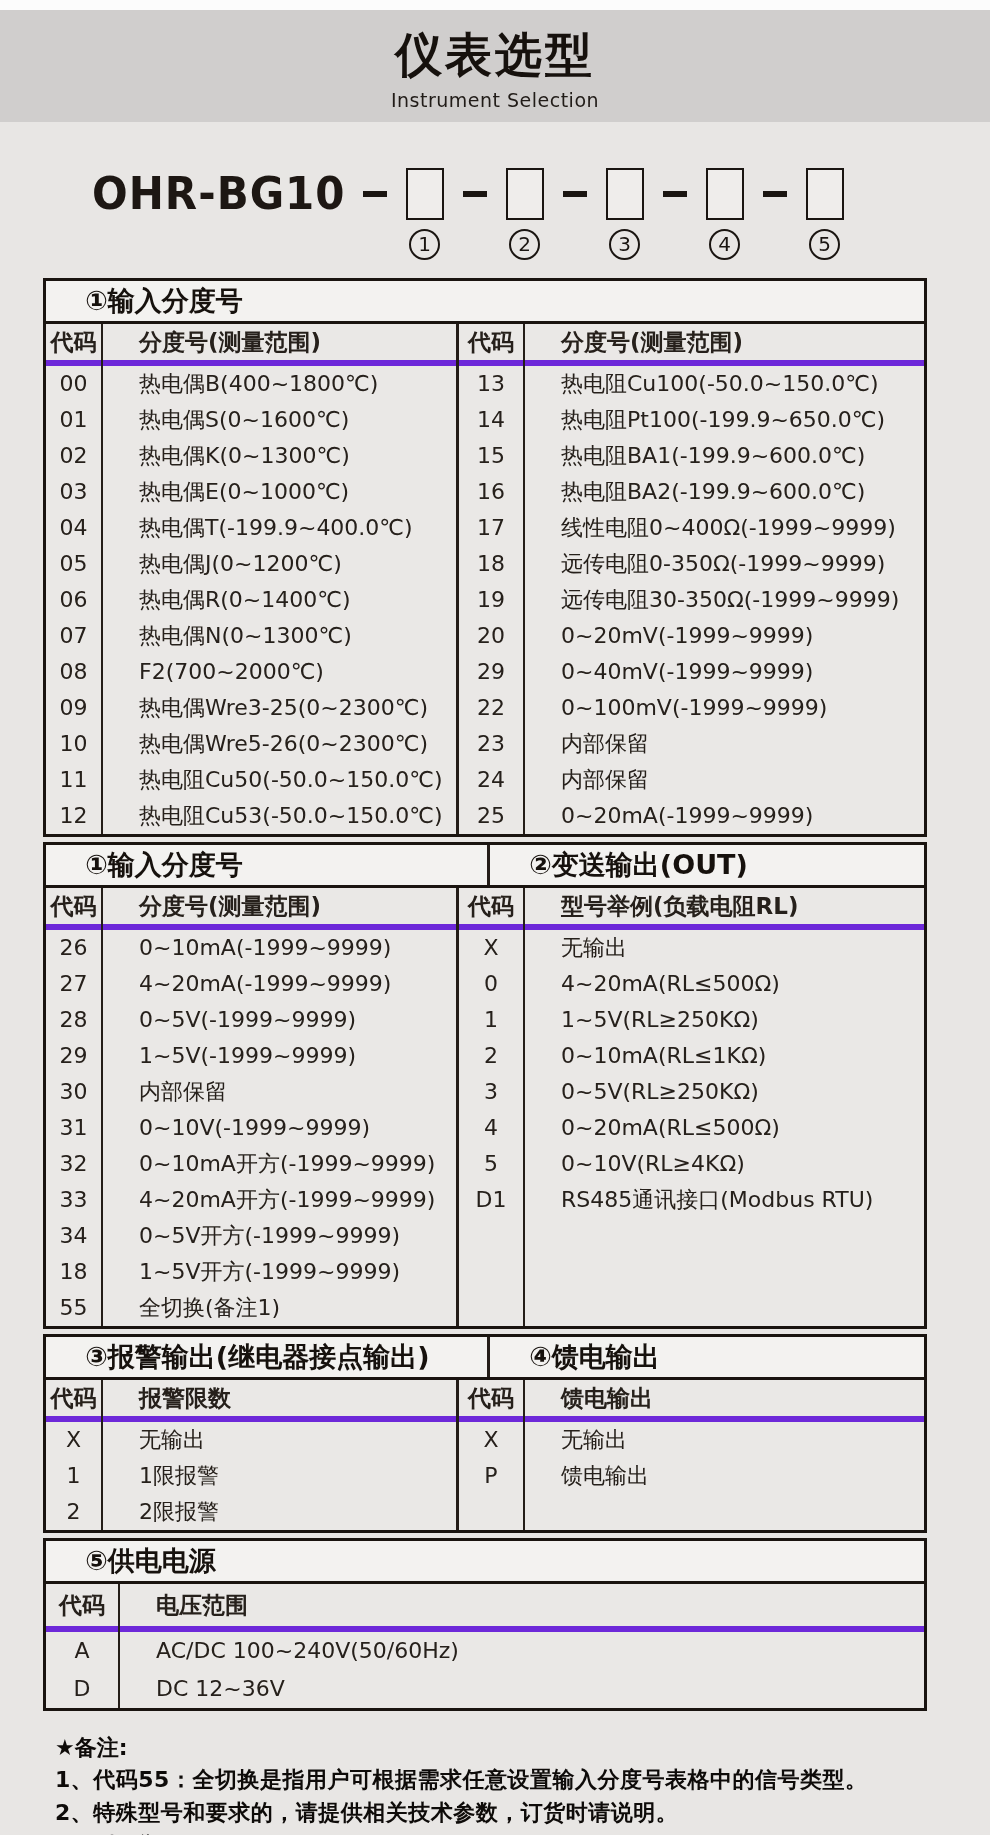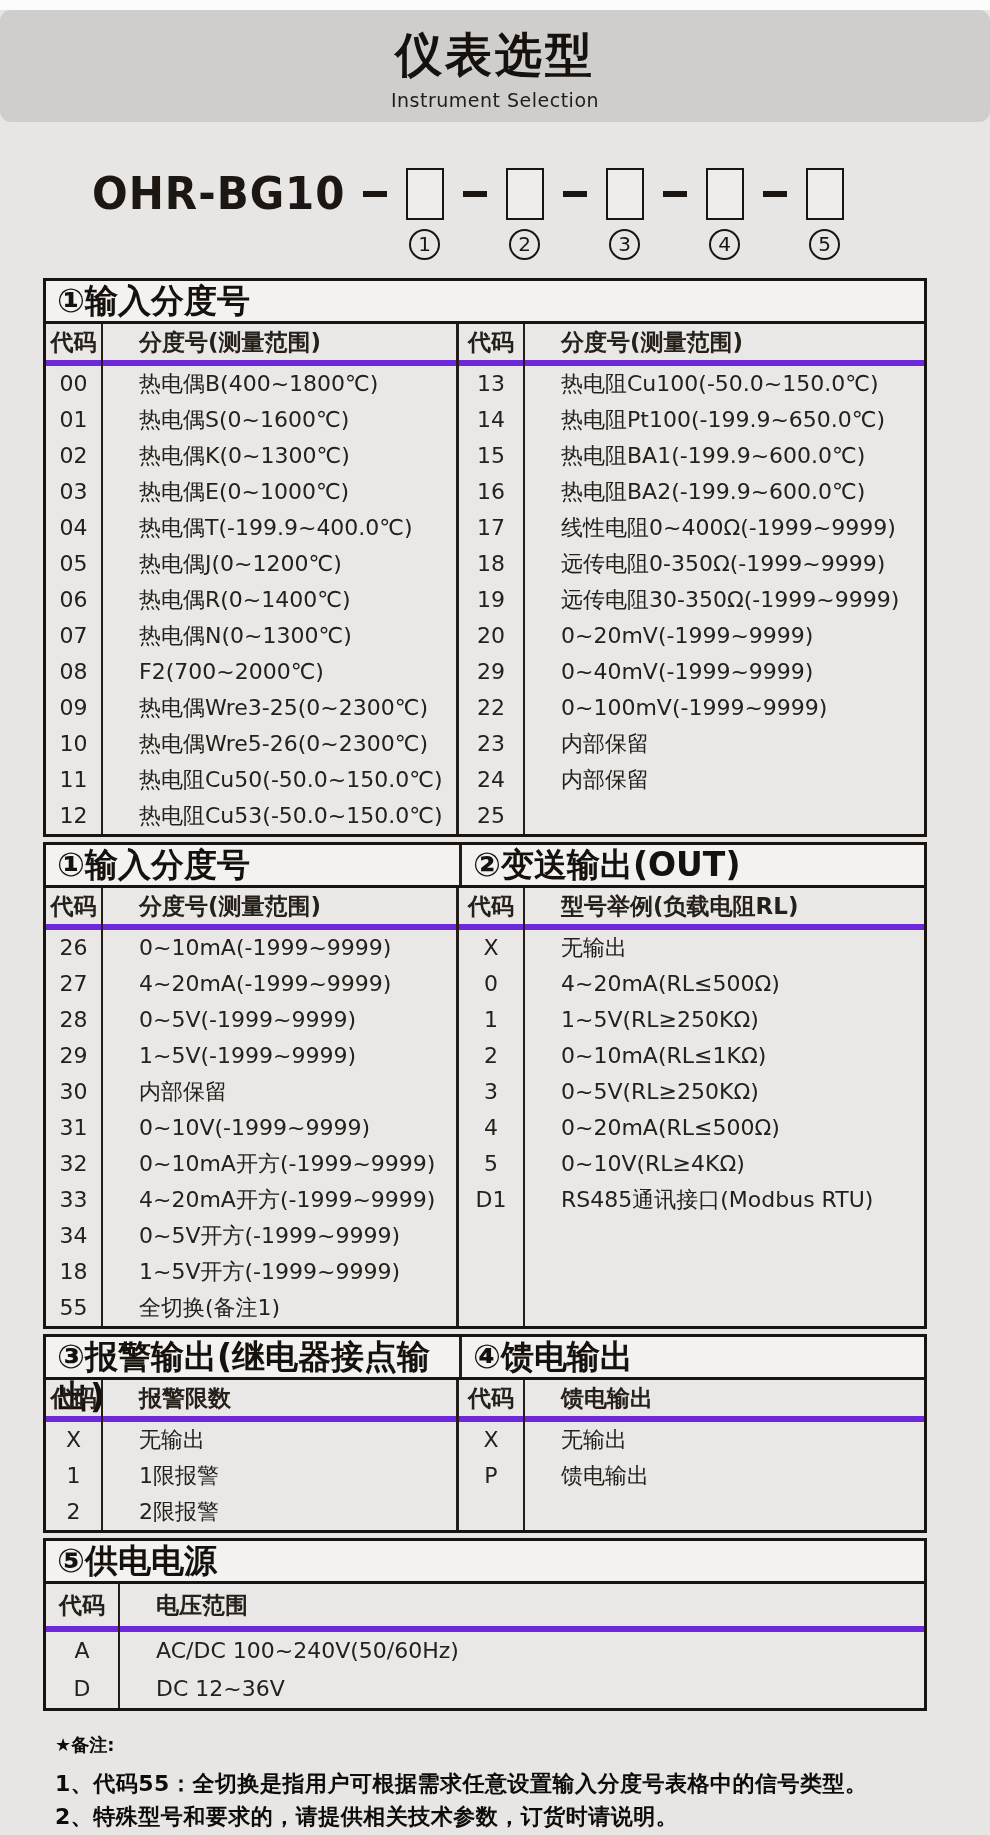--- a/index.html
+++ b/index.html
@@ -5,21 +5,21 @@
   html,body{margin:0;padding:0;}
   body{
     width:990px;height:1835px;
     background:#e8e6e4;
     font-family:"DejaVu Sans","Liberation Sans",sans-serif;
     color:#26201b;
     overflow:hidden;
   }
   .top-strip{height:10px;background:#fcfcfc;}
   .title-band{
-    height:112px;background:#d0cecd;text-align:center;border-radius:11px;
+    height:112px;background:#d0cecd;text-align:center;
   }
   .title{
     padding-top:14px;font-size:47px;font-weight:bold;letter-spacing:3px;color:#16110d;
   }
   .subtitle{
     font-size:19px;color:#211c18;margin-top:2px;letter-spacing:0.5px;
   }
 
   
   .model-row{
@@ -36,21 +36,21 @@
     margin-top:9px;width:27px;height:27px;border:2px solid #1a1511;border-radius:50%;
     font-size:20px;line-height:27px;text-align:center;color:#1a1511;
   }
 
   
   .tbl{
     margin:0 0 5px 43px;width:878px;
     border:3px solid #1a1410;background:#eae8e6;
   }
   .tbl-sec{display:flex;background:#f3f2f0;border-bottom:3px solid #1a1410;}
-  .sec-cell{height:40px;line-height:40px;font-size:33px;font-weight:bold;padding-left:11px;color:#16110d;}
+  .sec-cell{height:40px;line-height:40px;font-size:27px;font-weight:bold;padding-left:11px;color:#16110d;margin-left:28px;}
   .sec-left{width:402px;border-right:3px solid #241d18;}
   .sec-right{flex:1;}
   .sec-full{flex:1;}
   .tbl-body{display:flex;}
   .pair{position:relative;}
   .pair-left{width:410px;border-right:3px solid #241d18;}
   .pair-right{flex:1;}
   .pair::after{content:"";position:absolute;top:0;bottom:0;width:2px;background:#241d18;}
   .pair-left::after{left:55px;}
   .pair-right::after{left:64px;}
@@ -62,21 +62,21 @@
   .desc{padding-left:11px;white-space:nowrap;overflow:hidden;margin-left:27px;}
 
   
   .pair-full{flex:1;}
   .pair-full::after{left:72px;}
   .pair-full .ln{grid-template-columns:72px 1fr;height:38px;line-height:38px;}
   .pair-full .hd{height:42px;line-height:42px;}
 
   
   .notes{margin:22px 0 0 55px;font-weight:bold;color:#0e0b09;}
-  .notes-title{font-size:18px;margin-bottom:10px;}
+  .notes-title{font-size:22px;}
   .note-line{font-size:22px;line-height:33px;letter-spacing:0.5px;}
 </style>
 </head>
 <body>
 
 <div>
   <div class="top-strip"></div>
 
   <div class="title-band">
     <div class="title">仪表选型</div>
@@ -226,20 +226,21 @@
             <div class="ln">
               <span class="code">23</span>
               <span class="desc">内部保留</span>
             </div>
             <div class="ln">
               <span class="code">24</span>
               <span class="desc">内部保留</span>
             </div>
             <div class="ln">
               <span class="code">25</span>
+              <span class="desc">0~20mA(-1999~9999)</span>
             </div>
           </div>
       </div>
     </div>
   </div>
 
   <div class="tbl">
     <div class="tbl-sec">
       <div class="sec-cell sec-left">①输入分度号</div>
       <div class="sec-cell sec-right">②变送输出(OUT)</div>

